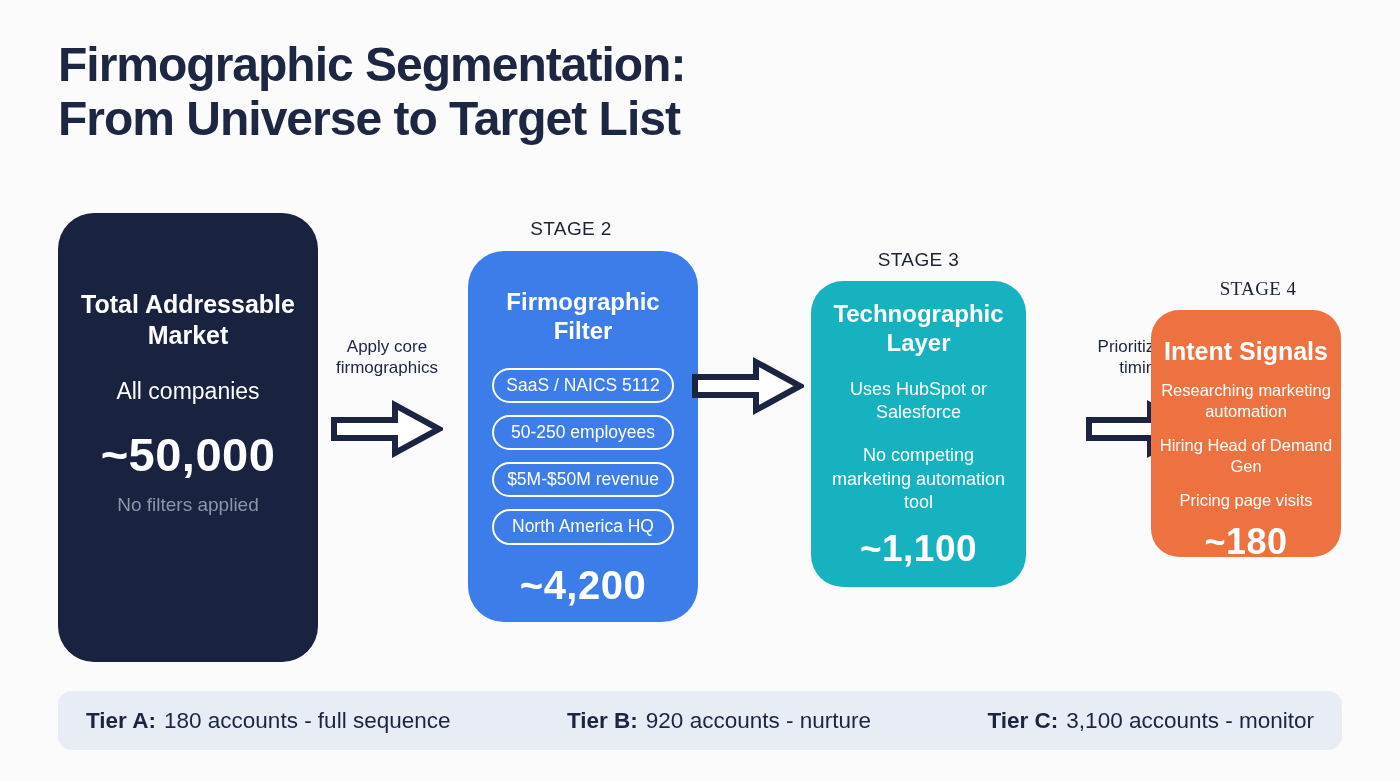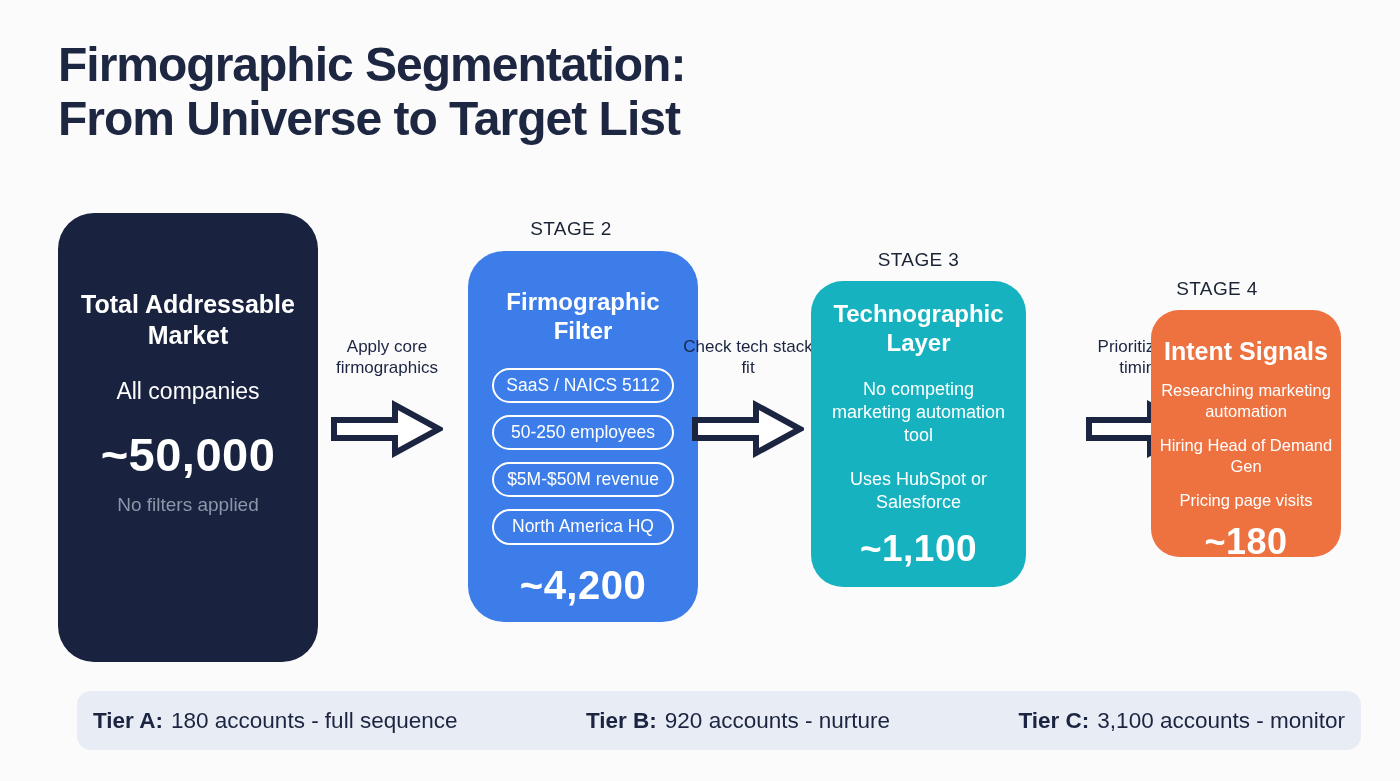--- a/index.html
+++ b/index.html
@@ -19,21 +19,21 @@
   }
 
   .stage-label {
     position: absolute; text-align: center;
     font-size: 19px; font-weight: 500; color: #1a2333;
     letter-spacing: 0.4px;
   }
   .lbl-1 { left: 58px;   width: 260px; top: 180px; }
   .lbl-2 { left: 456px;  width: 230px; top: 218px; }
   .lbl-3 { left: 811px;  width: 215px; top: 249px; }
-  .lbl-4 { left: 1122px; width: 190px; top: 278px; }
+  .lbl-4 { left: 1163px; width: 190px; top: 278px; font-family: Liberation Serif, serif; }
 
   .stage-card {
     position: absolute; color: #ffffff; text-align: center;
     display: flex; flex-direction: column; align-items: center;
   }
   .card-1 { left: 58px;   top: 213px; width: 260px; height: 449px; border-radius: 36px; padding: 76px 18px 0; }
   .card-2 { left: 456px;  top: 251px; width: 230px; height: 371px; border-radius: 36px; padding: 36px 14px 0; }
   .card-3 { left: 811px;  top: 281px; width: 215px; height: 306px; border-radius: 32px; padding: 18px 14px 0; }
   .card-4 { left: 1151px; top: 310px; width: 190px; height: 247px; border-radius: 28px; padding: 26px 8px 0; }
 
@@ -72,21 +72,21 @@
   .arrow-label {
     font-size: 17px; font-weight: 500; text-align: center;
     line-height: 1.25; color: #1b2440;
   }
   .arrow-icon { margin-top: 20px; display: block; }
 
   .footer-bar {
     position: absolute; left: 58px; top: 691px; width: 1284px; height: 59px;
     background: #e8ecf4; border-radius: 14px;
     display: flex; align-items: center; justify-content: space-between;
-    padding: 0 16px; font-size: 22.5px; color: #1b2440; margin-left: 19px;
+    padding: 0 28px; font-size: 22.5px; color: #1b2440;
   }
   .tier-item { white-space: nowrap; }
   .tier-name { font-weight: 700; margin-right: 8px; }
 </style>
 </head>
 <body>
 
 <div class="canvas">
 
   <h1 class="page-title">
@@ -117,30 +117,29 @@
     <div class="pill-stack">
       <div class="filter-pill">SaaS / NAICS 5112</div>
       <div class="filter-pill">50-250 employees</div>
       <div class="filter-pill">$5M-$50M revenue</div>
       <div class="filter-pill">North America HQ</div>
     </div>
     <div class="card-count">~4,200</div>
   </div>
 
   <div class="arrow-group ag-2">
-    <div class="arrow-label">Check tech stack fit</div>
     <svg class="arrow-icon" width="112" height="60" viewBox="0 0 112 60">
       <path d="M3 21 H64 V6 L108 30 L64 54 V39 H3 Z" fill="#ffffff" stroke="#1b2440" stroke-width="6" stroke-linejoin="miter"></path>
     </svg>
   </div>
 
   <div class="stage-card card-3" style="background: rgb(22, 178, 192);">
     <div class="card-heading">Technographic Layer</div>
+    <div class="card-item">Uses HubSpot or Salesforce</div>
     <div class="card-item">No competing marketing automation tool</div>
-    <div class="card-item">Uses HubSpot or Salesforce</div>
     <div class="card-count">~1,100</div>
   </div>
 
   <div class="arrow-group ag-3">
     <div class="arrow-label">Prioritize by timing</div>
     <svg class="arrow-icon" width="112" height="60" viewBox="0 0 112 60">
       <path d="M3 21 H64 V6 L108 30 L64 54 V39 H3 Z" fill="#ffffff" stroke="#1b2440" stroke-width="6" stroke-linejoin="miter"></path>
     </svg>
   </div>
 

